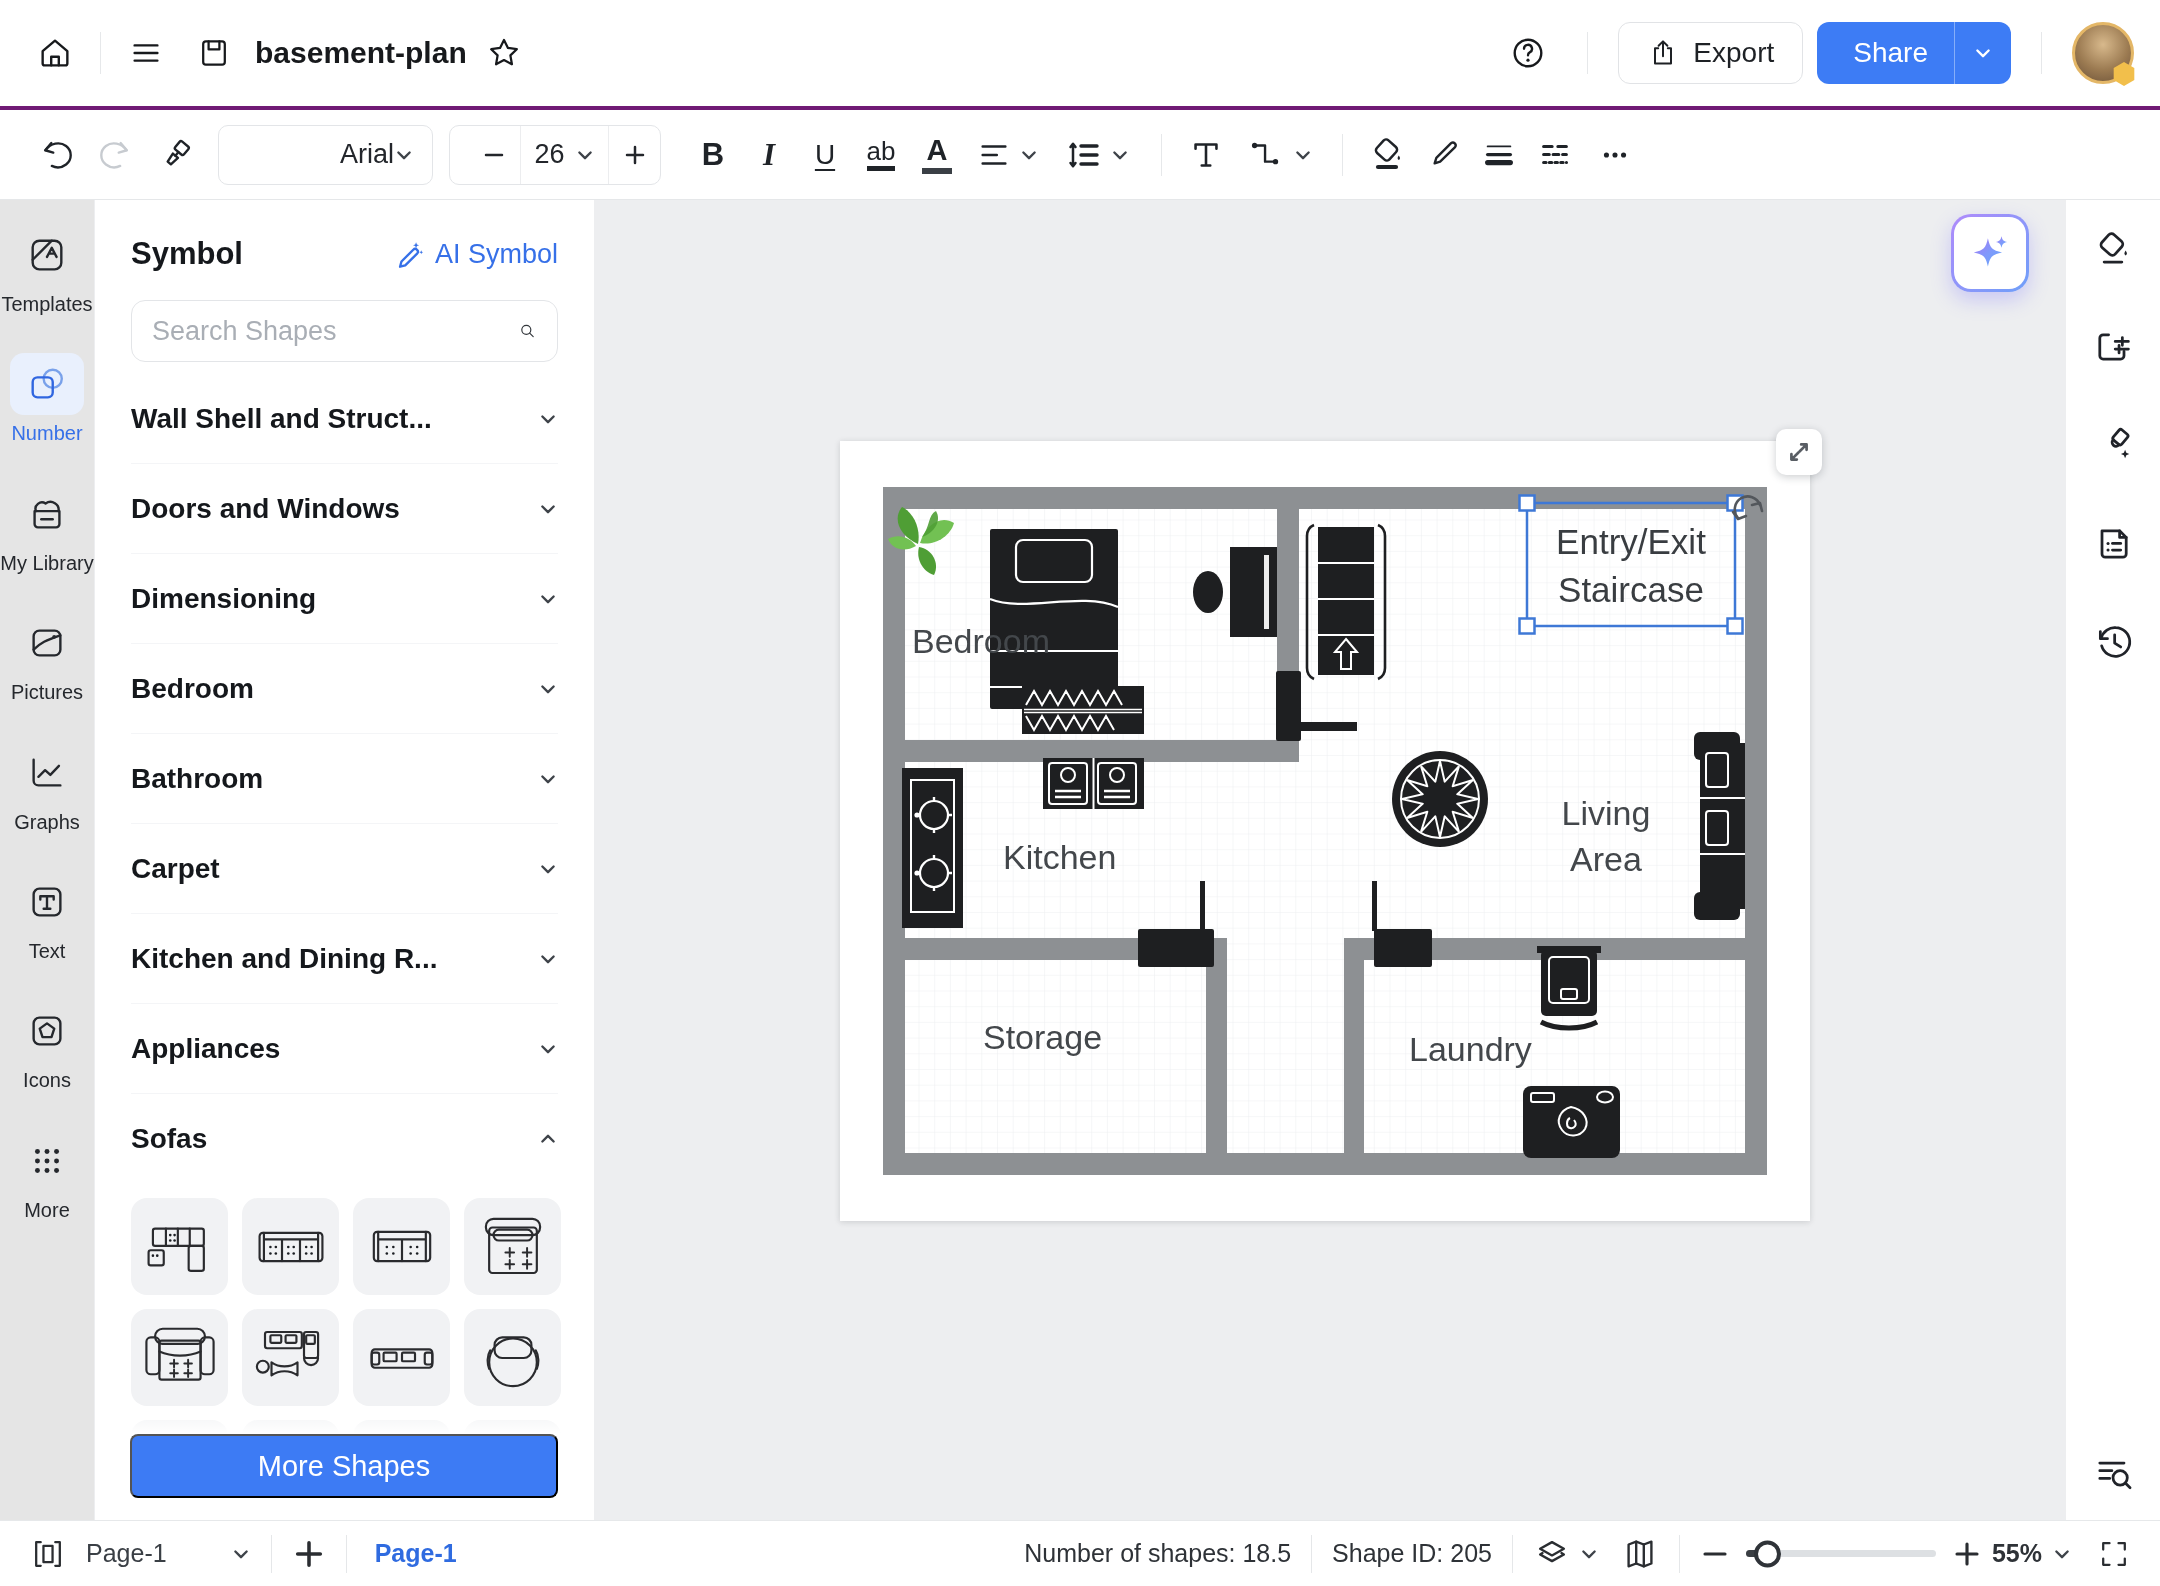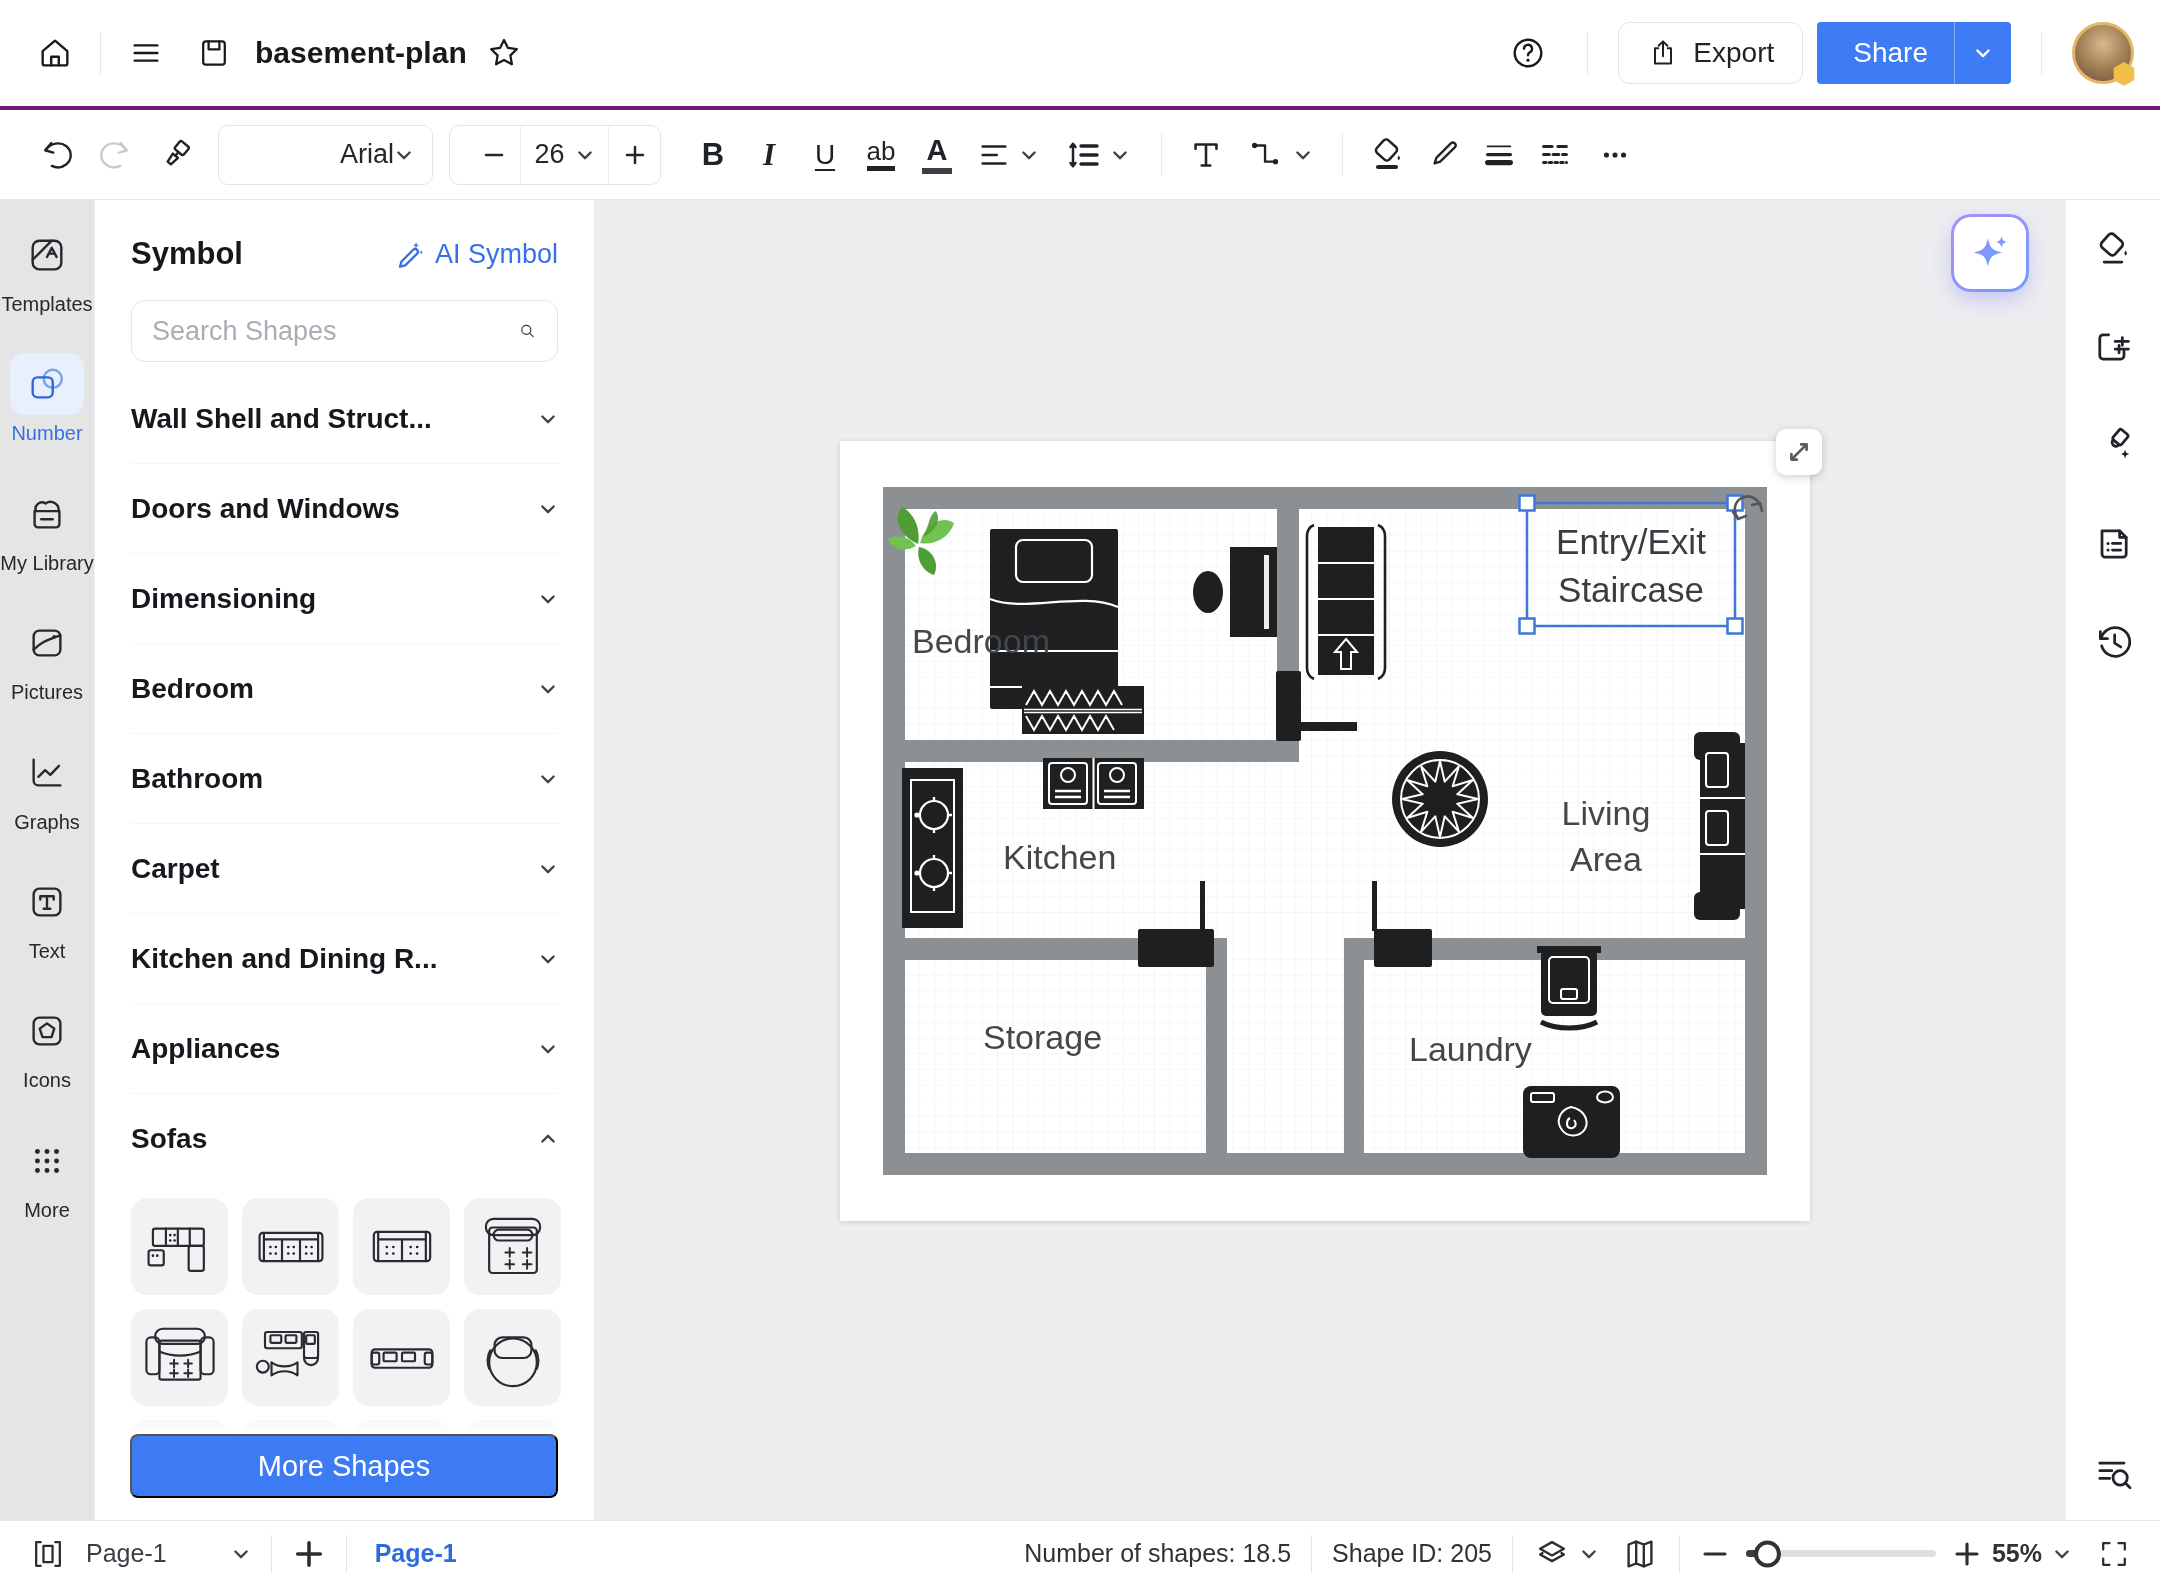--- a/index.html
+++ b/index.html
@@ -6,21 +6,21 @@
   html,body { width:2160px; height:1586px; overflow:hidden; }
   body { font-family:"Liberation Sans",sans-serif; background:#fff; color:#1B1E23; }
   .lineart { stroke:currentColor; fill:none; stroke-width:2.5; stroke-linecap:round; stroke-linejoin:round; }
   
   .topbar { height:110px; display:flex; align-items:center; padding:0 26px; background:#fff; border-bottom:4px solid #701a75; }
   .icon-btn { width:58px; height:58px; border-radius:10px; display:flex; align-items:center; justify-content:center; color:#17191C; }
   .v-div { width:1px; height:42px; background:#E6E8EA; margin:0 16px; }
   .doc-title { font-size:30px; font-weight:700; color:#17191C; margin:0 8px 0 12px; }
   .tb-right { margin-left:auto; display:flex; align-items:center; gap:14px; }
   .btn-export { display:flex; align-items:center; gap:14px; height:62px; padding:0 28px; border:1.5px solid #E1E3E6; border-radius:12px; font-size:28px; font-weight:500; color:#1E2125; background:#fff; }
-  .btn-share { display:flex; align-items:center; height:62px; border-radius:4px; background:#3D7CF5; color:#fff; font-size:28px; font-weight:500; overflow:hidden; }
+  .btn-share { display:flex; align-items:center; height:62px; border-radius:12px; background:#3D7CF5; color:#fff; font-size:28px; font-weight:500; overflow:hidden; }
   .share-main { padding:0 26px 0 36px; }
   .share-caret { padding:0 18px; border-left:1px solid rgba(255,255,255,.38); height:100%; display:flex; align-items:center; }
   .avatar { width:62px; height:62px; border-radius:50%; border:3px solid #E4B767; background:radial-gradient(circle at 50% 35%, #D8B98C, #9C7B52 55%, #6B5138 100%); position:relative; }
   .avatar-badge { position:absolute; right:-5px; bottom:-5px; width:24px; height:24px; background:#F2BF4B; clip-path:polygon(50% 0,93% 25%,93% 75%,50% 100%,7% 75%,7% 25%); }
   
   .toolbar { height:90px; display:flex; align-items:center; padding:0 20px; border-bottom:1px solid #E5E7E9; background:#fff; }
   .t-btn { min-width:56px; height:58px; display:flex; align-items:center; justify-content:center; border-radius:10px; color:#1F2328; }
   .t-btn.disabled { color:#C7CBD0; }
   .font-box { width:215px; height:60px; border:1.5px solid #E3E5E8; border-radius:10px; display:flex; align-items:center; justify-content:flex-end; padding:0 18px; font-size:27px; color:#23262B; margin:0 16px 0 14px; }
   .size-box { width:212px; height:60px; border:1.5px solid #E3E5E8; border-radius:10px; display:flex; align-items:stretch; margin-right:24px; overflow:hidden;padding-left:18px; }

